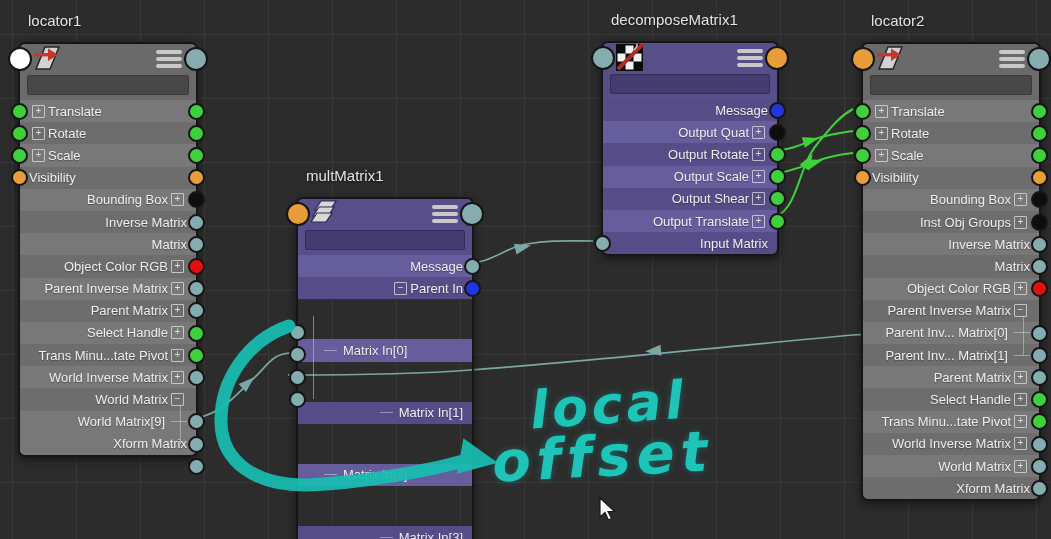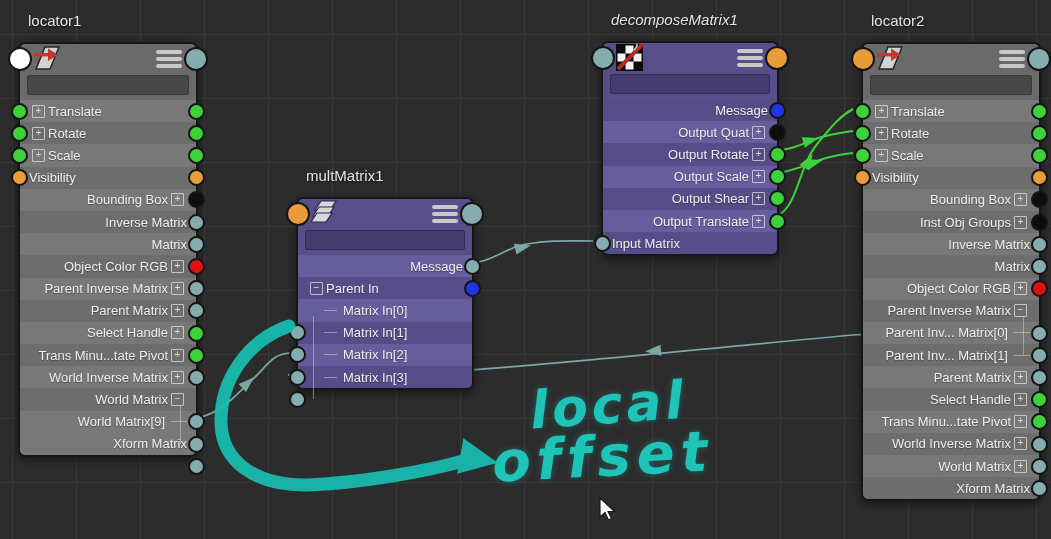--- a/index.html
+++ b/index.html
@@ -24,23 +24,23 @@
   .menu i{display:block;height:4px;border-radius:2px;background:#c9c9c9;margin-bottom:3px;}
   .fieldwrap{height:28px;position:relative;}
   .gray .fieldwrap{background:#6a6a6a;} .purple .fieldwrap{background:#574e8a;}
   .field{position:absolute;left:7px;right:7px;top:3px;height:18px;border-radius:2px;}
   .gray .field{background:#474747;border:1px solid #3a3a3a;}
   .purple .field{background:#443c6e;border:1px solid #322c58;}
   .row{height:22.2px;display:flex;align-items:center;font-size:13px;color:#efefef;
     padding:0 9px;box-sizing:border-box;white-space:nowrap;
     text-shadow:0 1px 1px rgba(0,0,0,.35);}
   .gray .ra{background:#787878;} .gray .rb{background:#6d6d6d;}
-  .purple .ra{background:#564d88;} .purple .rb{background:#665d9d;}
+  .purple .ra{background:#564d88;justify-content:flex-end;} .purple .rb{background:#665d9d;}
   .row.right{justify-content:flex-end;}
-  .row.ind{padding-left:26px;}
+  .row.ind{padding-left:26px;margin-top:40px;}
   .ex{display:inline-block;width:11px;height:11px;line-height:10px;font-size:10px;
     text-align:center;border:1px solid rgba(225,225,225,.75);color:#e5e5e5;
     border-radius:1px;margin:0 3px;flex:none;text-shadow:none;}
   .lbl{overflow:hidden;}
   .stub{display:inline-block;height:1px;background:rgba(210,210,210,.55);flex:none;}
   .right .stub{width:16px;margin-left:6px;}
   .left .stub{width:13px;margin-right:6px;}
   .vline{position:absolute;width:1px;background:rgba(210,210,210,.5);z-index:1;}
   .port{position:absolute;width:13px;height:13px;border:2px solid #151515;
     border-radius:50%;z-index:4;}
@@ -233,21 +233,21 @@
           <div class="row rb left ind">
             <span class="stub"></span>
             <span class="lbl">Matrix In[2]</span>
           </div>
           <div class="row ra left ind">
             <span class="stub"></span>
             <span class="lbl">Matrix In[3]</span>
           </div>
         </div>
       </div>
-      <div class="node-title" style="left: 603px; top: 11px; font-style: italic;">decomposeMatrix1</div>
+      <div class="node-title" style="left: 603px; top: 11px;">decomposeMatrix1</div>
       <div class="node purple" style="left: 593px; top: 41px; width: 174px;">
         <span class="port pr" style="background: rgb(33, 53, 224); top: 58.6px;"></span>
         <span class="port pr" style="background: rgb(13, 13, 13); top: 80.8px;"></span>
         <span class="port pr" style="background: rgb(62, 209, 60); top: 103px;"></span>
         <span class="port pr" style="background: rgb(62, 209, 60); top: 125.2px;"></span>
         <span class="port pr" style="background: rgb(62, 209, 60); top: 147.4px;"></span>
         <span class="port pr" style="background: rgb(62, 209, 60); top: 169.6px;"></span>
         <span class="port pl" style="background: rgb(133, 173, 175); top: 191.8px;"></span>
         <span class="hcircle hl" style="background: rgb(133, 173, 175);"></span>
         <span class="hcircle hr" style="background: rgb(232, 157, 58);"></span>

